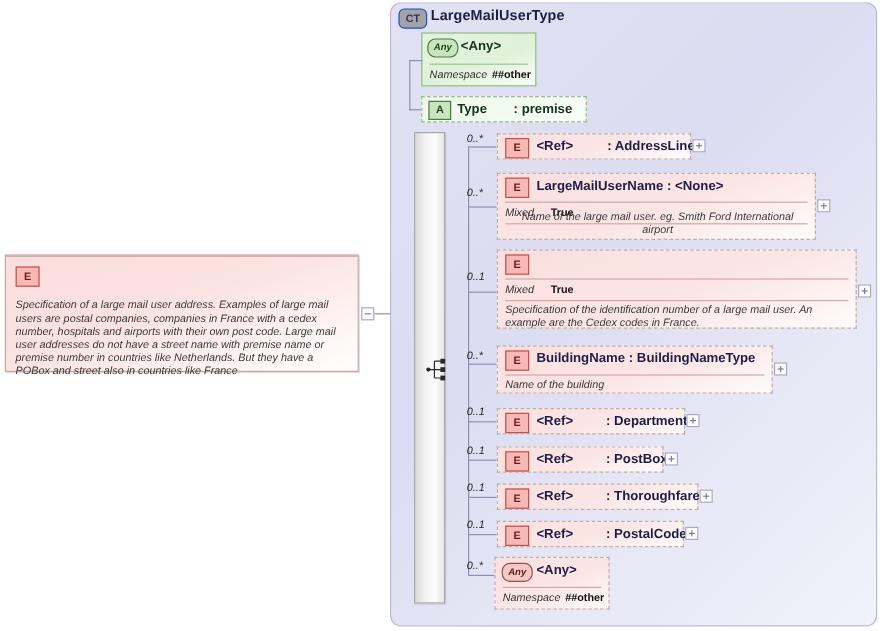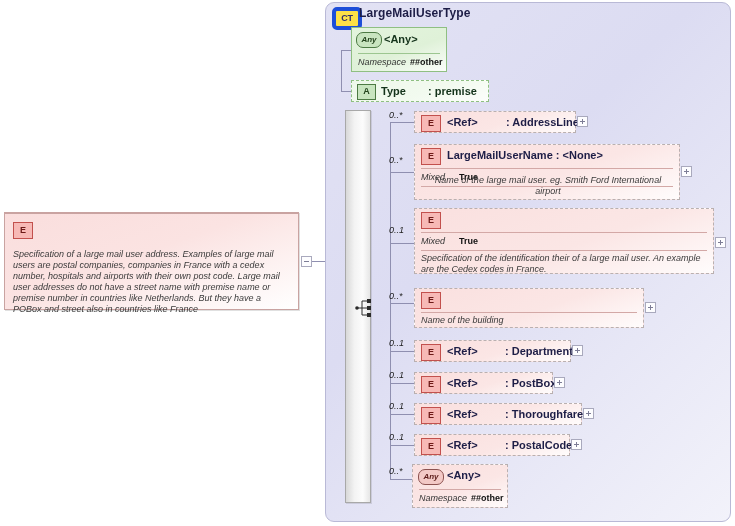--- a/index.html
+++ b/index.html
@@ -5,21 +5,21 @@
   html,body{margin:0;padding:0;background:#ffffff;}
   body{width:735px;height:526px;position:relative;overflow:hidden;
        font-family:"Liberation Sans",sans-serif;font-size:11px;color:#2b2b2b;}
 
   
   .panel{position:absolute;left:325px;top:2px;width:406px;height:520px;
          background:linear-gradient(135deg,#e2e2f4 0%,#dcdcf2 40%,#f2f2fa 100%);
          border:1px solid #b9b9d6;border-radius:9px;box-sizing:border-box;}
 
   .ct-badge{position:absolute;left:332px;top:7px;width:22px;height:15px;
-            border:4px solid #1d4ed8;border-radius:5px;background:#fde047;
+            border:1px solid #1d4ed8;border-radius:5px;background:#a3a3a3;
             font-size:9px;font-weight:bold;color:#31316a;text-align:center;
             line-height:14px;letter-spacing:-.2px;}
   .ct-title{position:absolute;left:359px;top:6px;font-size:12px;font-weight:bold;
             color:#1d1d46;letter-spacing:.1px;}
 
   
   .gbox{position:absolute;background:linear-gradient(160deg,#e3f4dd 0%,#dff1d8 55%,#fbfdfa 100%);
         border:1px solid #8fbf82;box-sizing:border-box;}
   .gbox.dashed{border-style:dashed;background:linear-gradient(160deg,#eef8ea 0%,#f2faef 55%,#fcfefb 100%);}
   .gbox .sep{position:absolute;left:6px;right:6px;height:0;border-top:1px solid #9cc690;}
@@ -146,28 +146,29 @@
 <div class="plus" style="left:681px;top:166px;"></div>
 
 <div class="occ" style="left:389px;top:225px;">0..1</div>
 <div class="ln hln" style="left:390px;top:243px;width:24px;"></div>
 <div class="pbox dashed" style="left:414px;top:208px;width:300px;height:66px;">
   <div class="e-badge" style="left:6px;top:3px;">E</div>
   <div class="sep" style="top:23px;"></div>
   <div class="prop-k" style="left:6px;top:27px;">Mixed</div>
   <div class="prop-v" style="left:44px;top:27px;">True</div>
   <div class="sep" style="top:41px;"></div>
-  <div class="doc" style="left:6px;top:44px;width:288px;">Specification of the identification their of a large mail user. An example are the Cedex codes in France.</div>
+  <div class="doc" style="left:6px;top:44px;width:288px;">Specification of the identification number of a large mail user. An example are the Cedex codes in France.</div>
 </div>
 <div class="plus" style="left:715px;top:237px;"></div>
 
 <div class="occ" style="left:389px;top:291px;">0..*</div>
 <div class="ln hln" style="left:390px;top:303px;width:24px;"></div>
 <div class="pbox dashed" style="left:414px;top:288px;width:230px;height:40px;">
   <div class="e-badge" style="left:6px;top:3px;">E</div>
+  <div class="name" style="left:32px;top:4px;">BuildingName : BuildingNameType</div>
   <div class="sep" style="top:23px;"></div>
   <div class="doc" style="left:6px;top:26px;width:218px;">Name of the building</div>
 </div>
 <div class="plus" style="left:645px;top:302px;"></div>
 
 <div class="occ" style="left:389px;top:338px;">0..1</div>
 <div class="ln hln" style="left:390px;top:351px;width:24px;"></div>
 <div class="pbox dashed" style="left:414px;top:340px;width:157px;height:22px;">
   <div class="e-badge" style="left:6px;top:3px;">E</div>
   <div class="name" style="left:32px;top:4px;">&lt;Ref&gt;</div>

